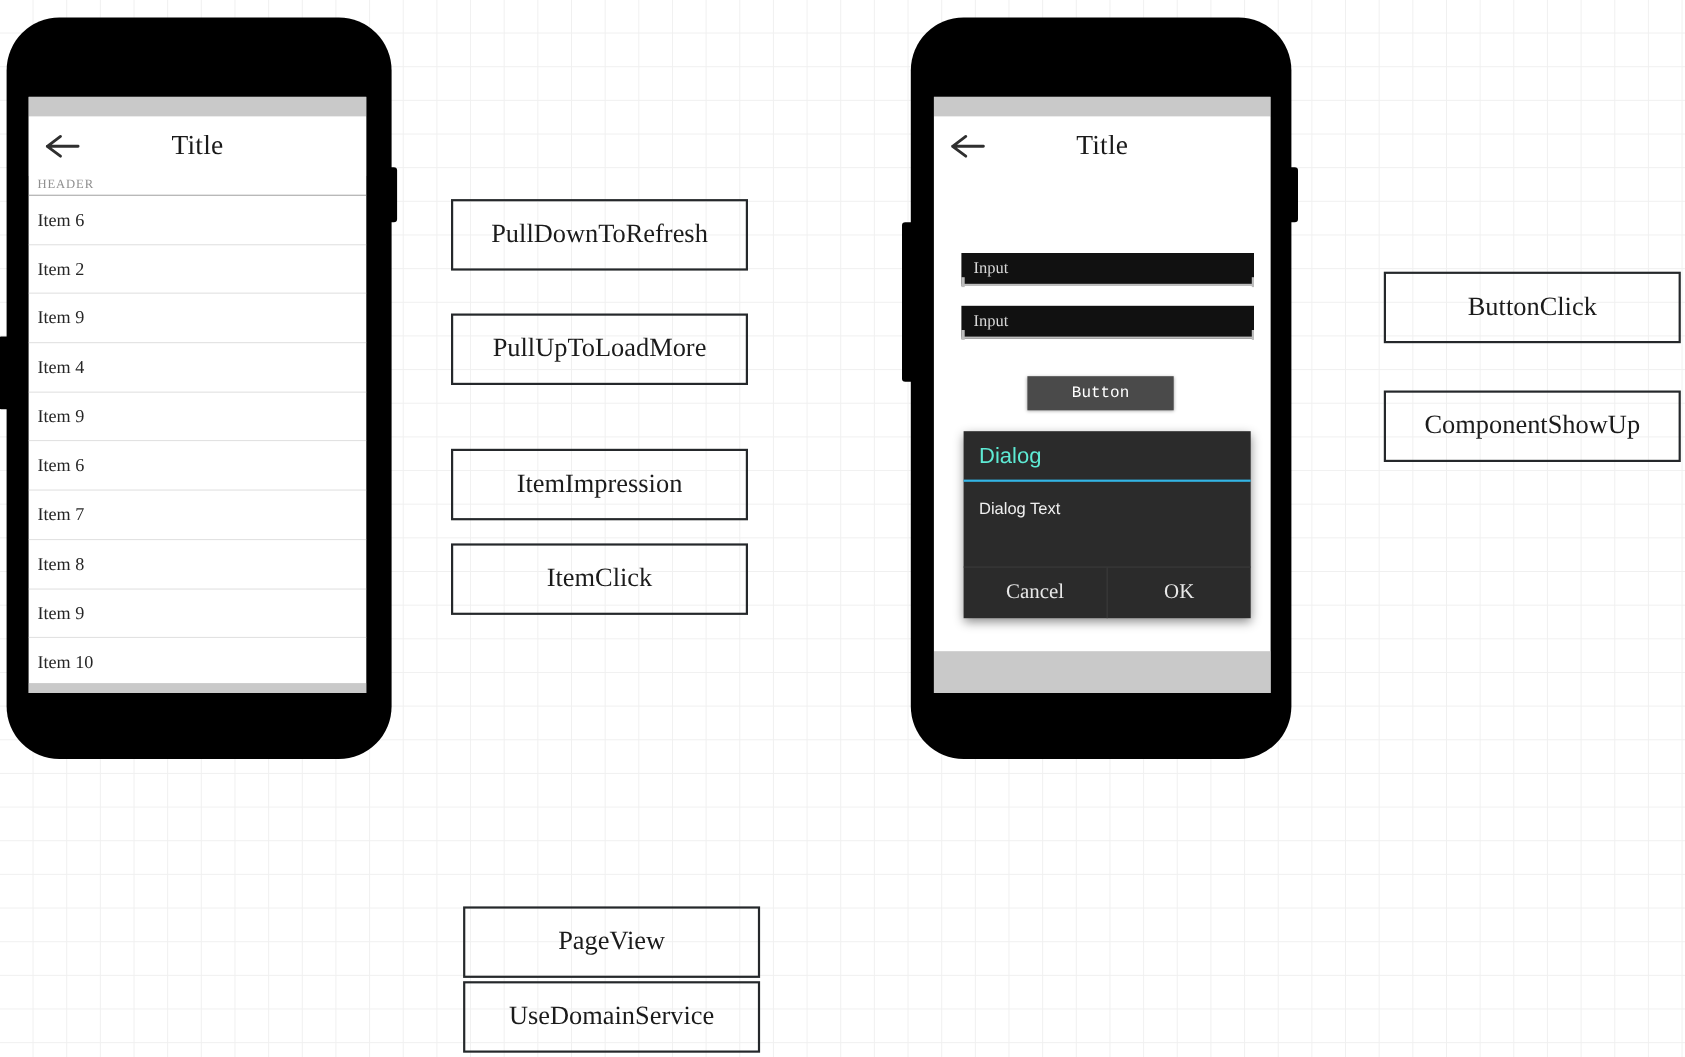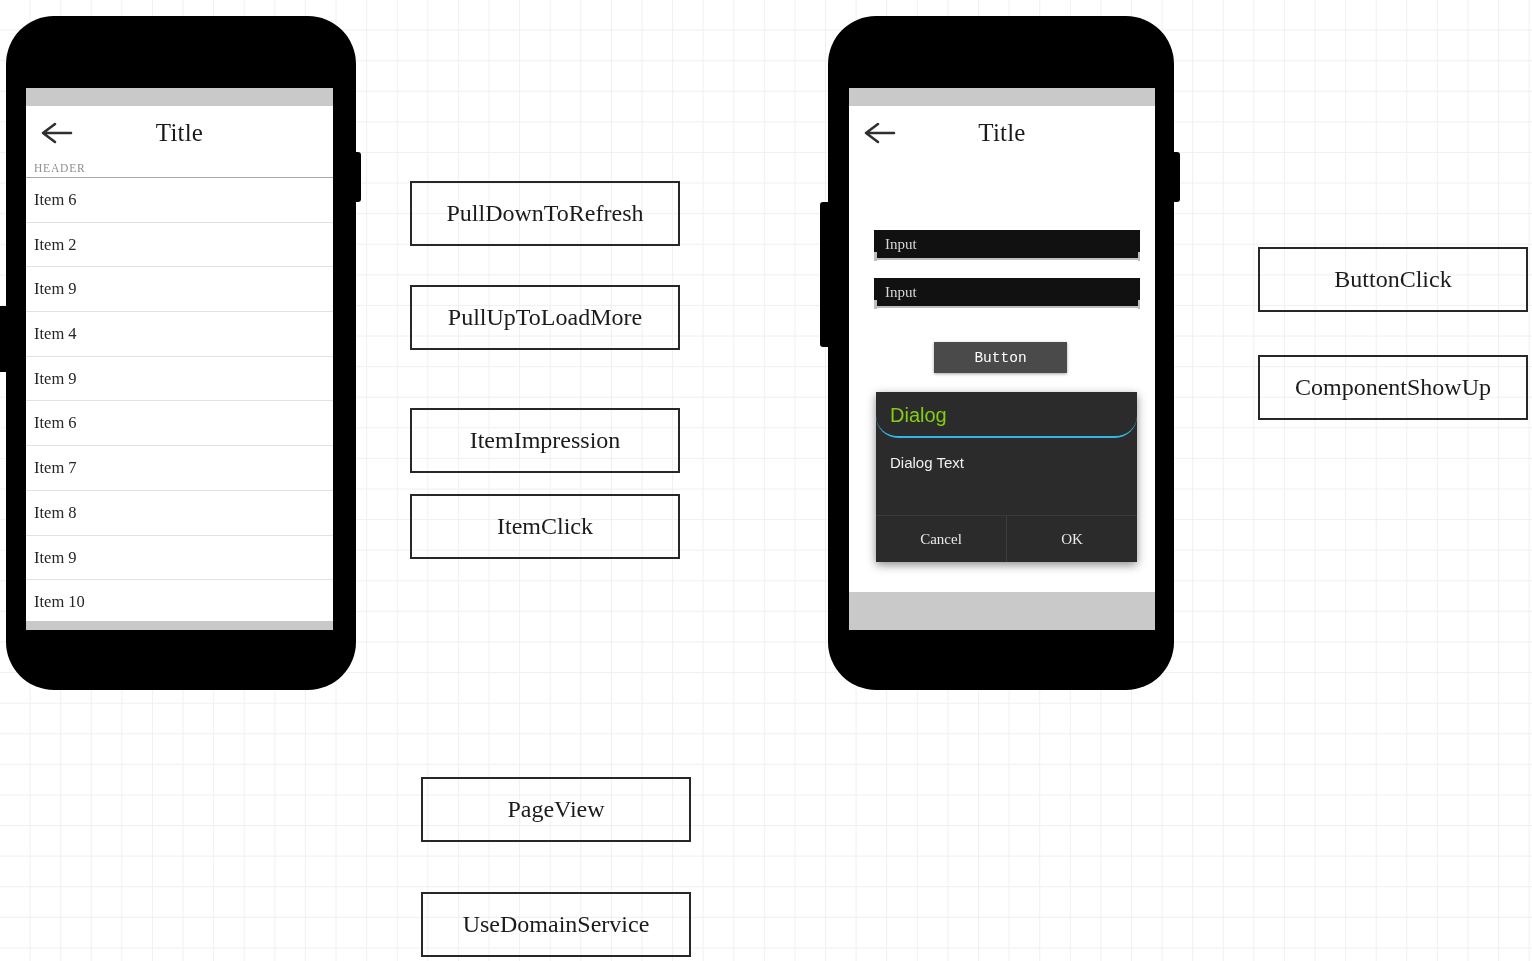--- a/index.html
+++ b/index.html
@@ -138,43 +138,42 @@
 
   
   .dialog {
     position: absolute;
     background: #2b2b2b;
     box-shadow: 0 3px 9px rgba(0,0,0,.45);
     display: flex;
     flex-direction: column;
   }
   .dialog-title {
-    color: #84cc16;
+    color: #5eead4;
     font-size: 20px;
     padding: 12px 14px 9px 14px;
     border-bottom: 2.5px solid #33b5e5;
     font-family: "Liberation Sans", sans-serif;
-    border-radius: 22px;
   }
   .dialog-body {
     color: #f0f0f0;
     font-size: 15px;
     padding: 16px 14px;
     flex: 1;
     font-family: "Liberation Sans", sans-serif;
   }
   .dialog-actions {
     display: flex;
     height: 46px;
     border-top: 1px solid #3a3a3a;
   }
   .dialog-btn {
     flex: 1;
     color: #e8e8e8;
-    font-size: 15px;
+    font-size: 19px;
     display: flex;
     align-items: center;
     justify-content: center;
     font-family: "Liberation Serif", serif;
   }
   .dialog-btn + .dialog-btn { border-left: 1px solid #3d3d3d; }
 
   
   .flow-box {
     position: absolute;
@@ -278,21 +277,21 @@
 <div class="flow-box" style="left:410px; top:285px; width:270px; height:65px;">
   <span>PullUpToLoadMore</span>
 </div>
 <div class="flow-box" style="left:410px; top:389px; width:270px; height:65px;margin-top:19px;">
   <span>ItemImpression</span>
 </div>
 <div class="flow-box" style="left:410px; top:494px; width:270px; height:65px;">
   <span>ItemClick</span>
 </div>
 
-<div class="flow-box" style="left:421px; top:777px; width:270px; height:65px;">
+<div class="flow-box" style="left:421px; top:824px; width:270px; height:65px;">
   <span>PageView</span>
 </div>
 <div class="flow-box" style="left:421px; top:892px; width:270px; height:65px;">
   <span>UseDomainService</span>
 </div>
 
 <div class="flow-box" style="left:1258px; top:247px; width:270px; height:65px;">
   <span>ButtonClick</span>
 </div>
 <div class="flow-box" style="left:1258px; top:355px; width:270px; height:65px;">

